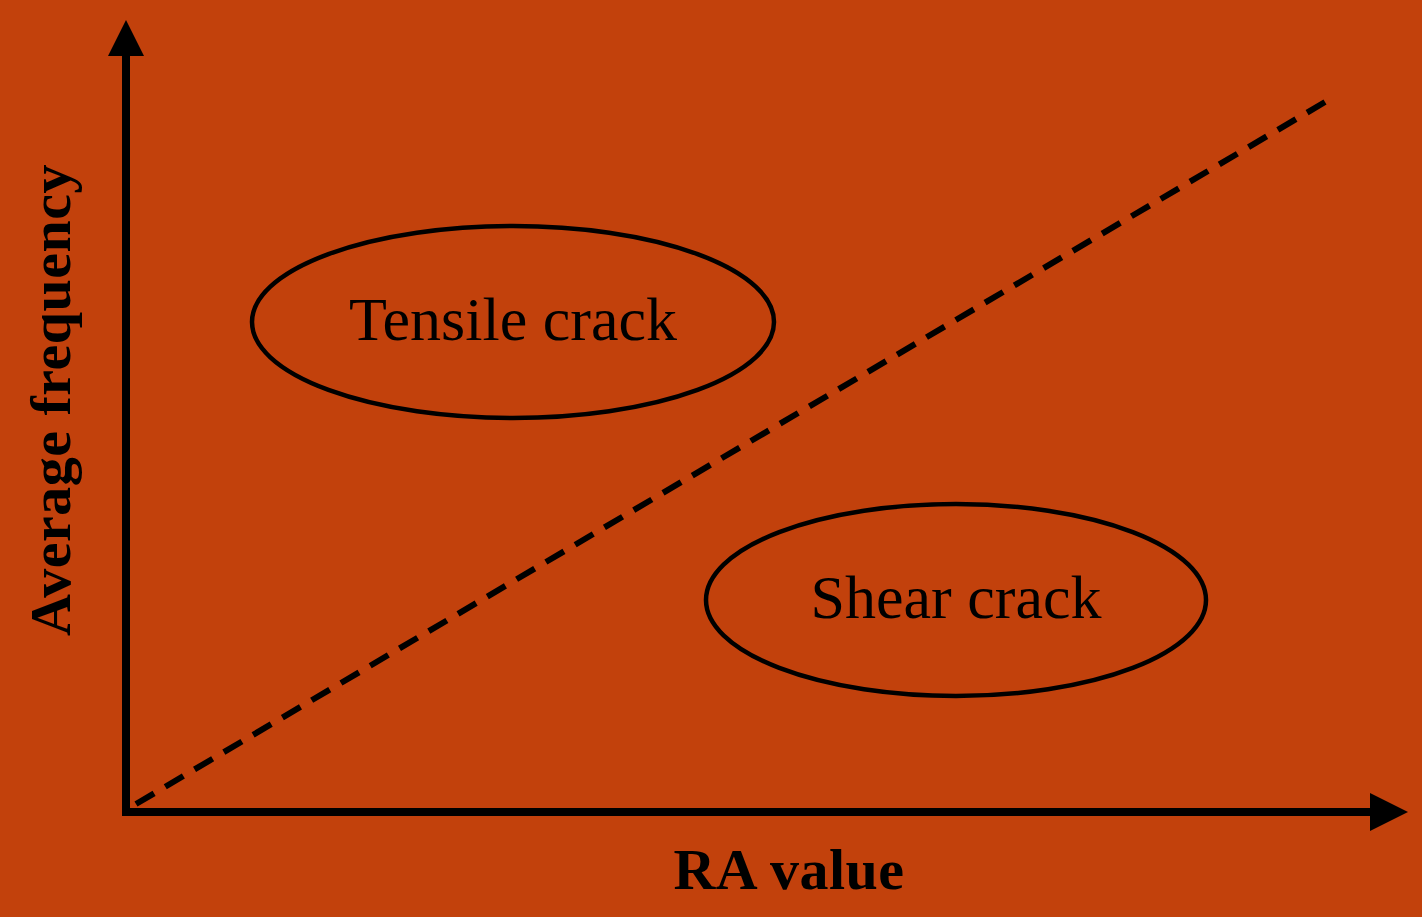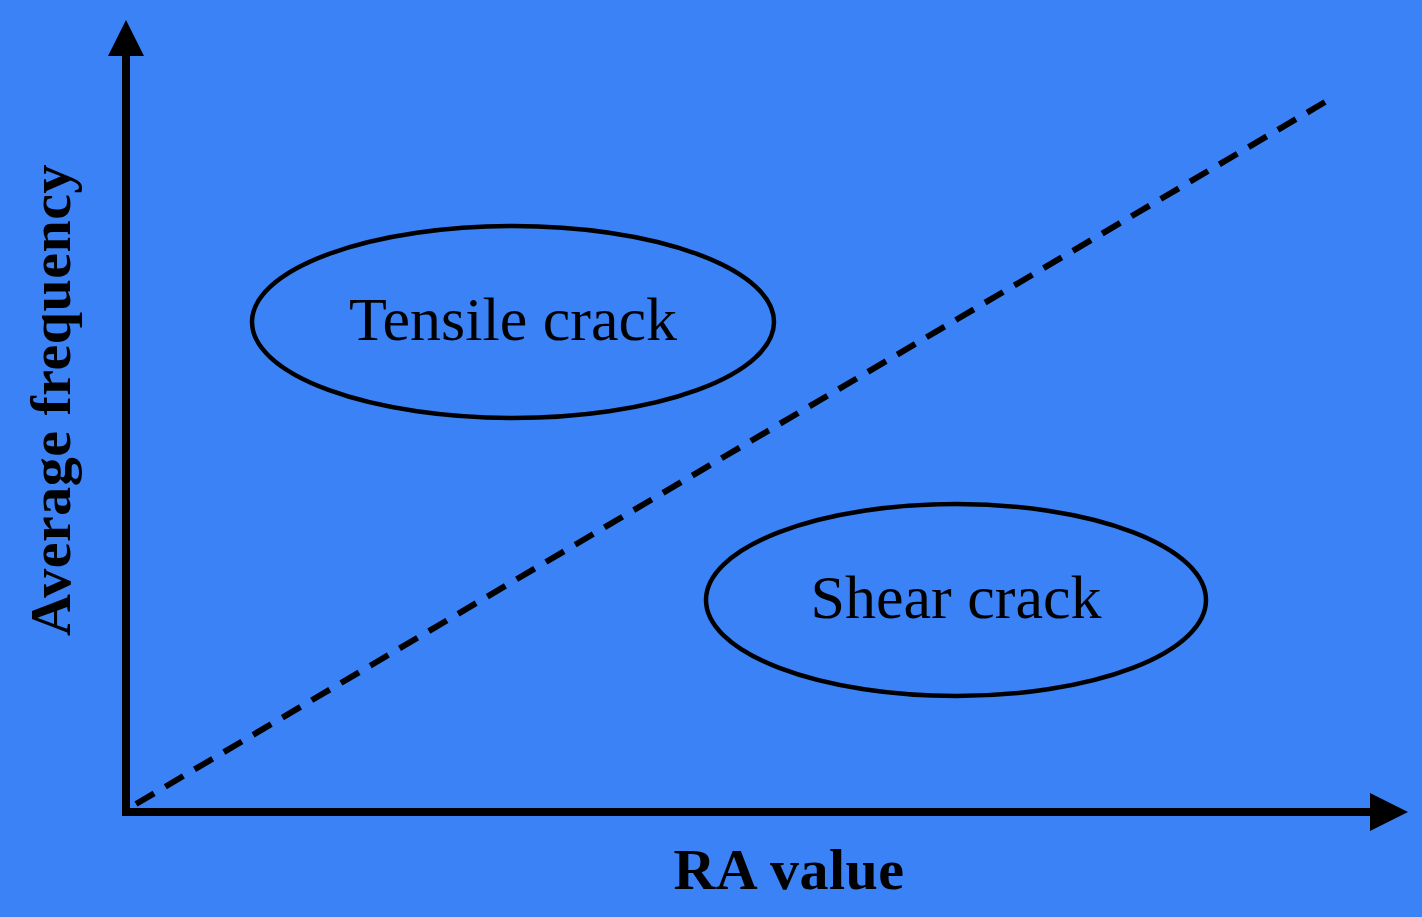--- a/index.html
+++ b/index.html
@@ -7,21 +7,21 @@
     padding: 0;
     background: #ffffff;
   }
   body {
     font-family: "Liberation Serif", "DejaVu Serif", serif;
   }
   #canvas {
     position: relative;
     width: 1422px;
     height: 917px;
-    background: #3b82f6;
+    background: #c2410c;
     overflow: hidden;
   }
   #figure {
     display: block;
     width: 1422px;
     height: 917px;
   }
   .axis-line {
     stroke: #000000;
     stroke-width: 8;

